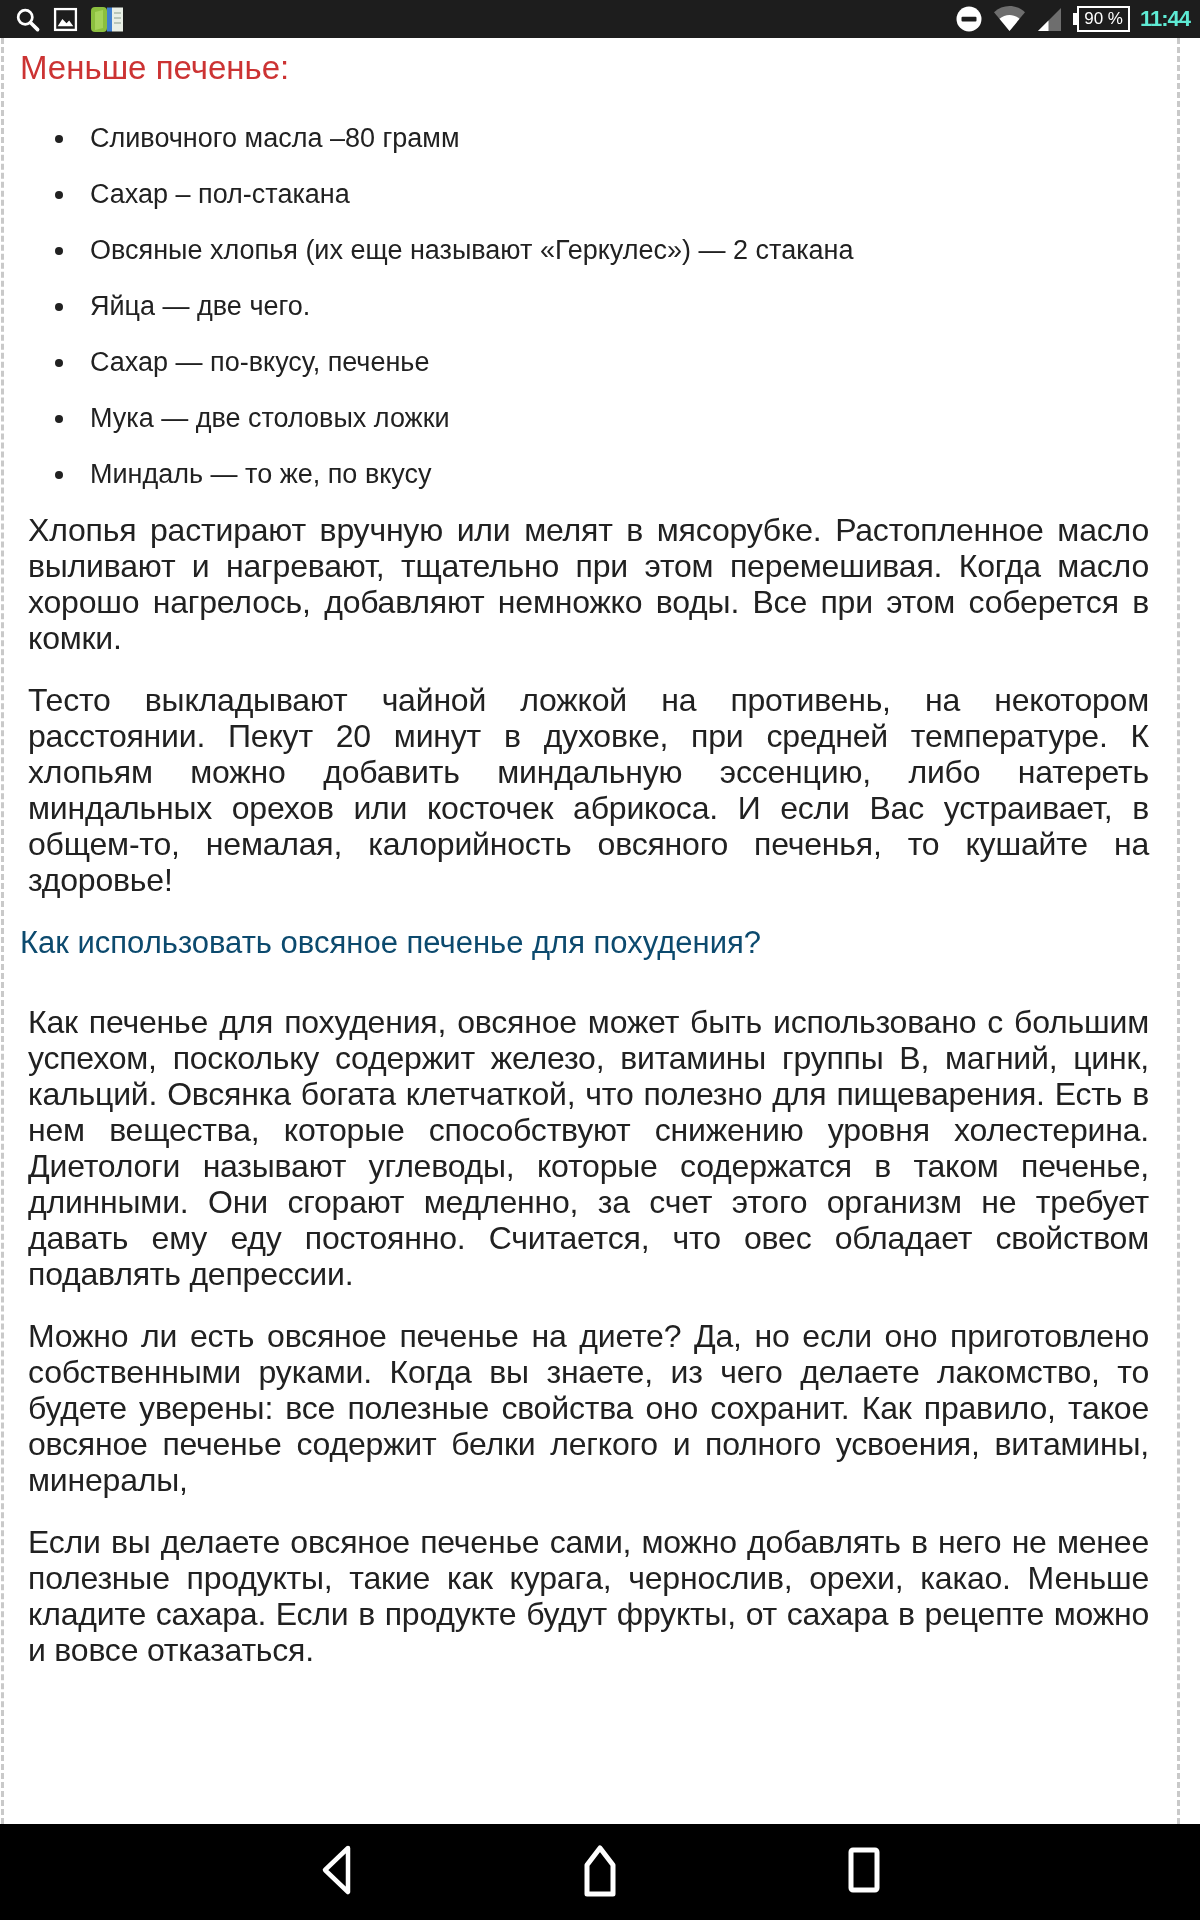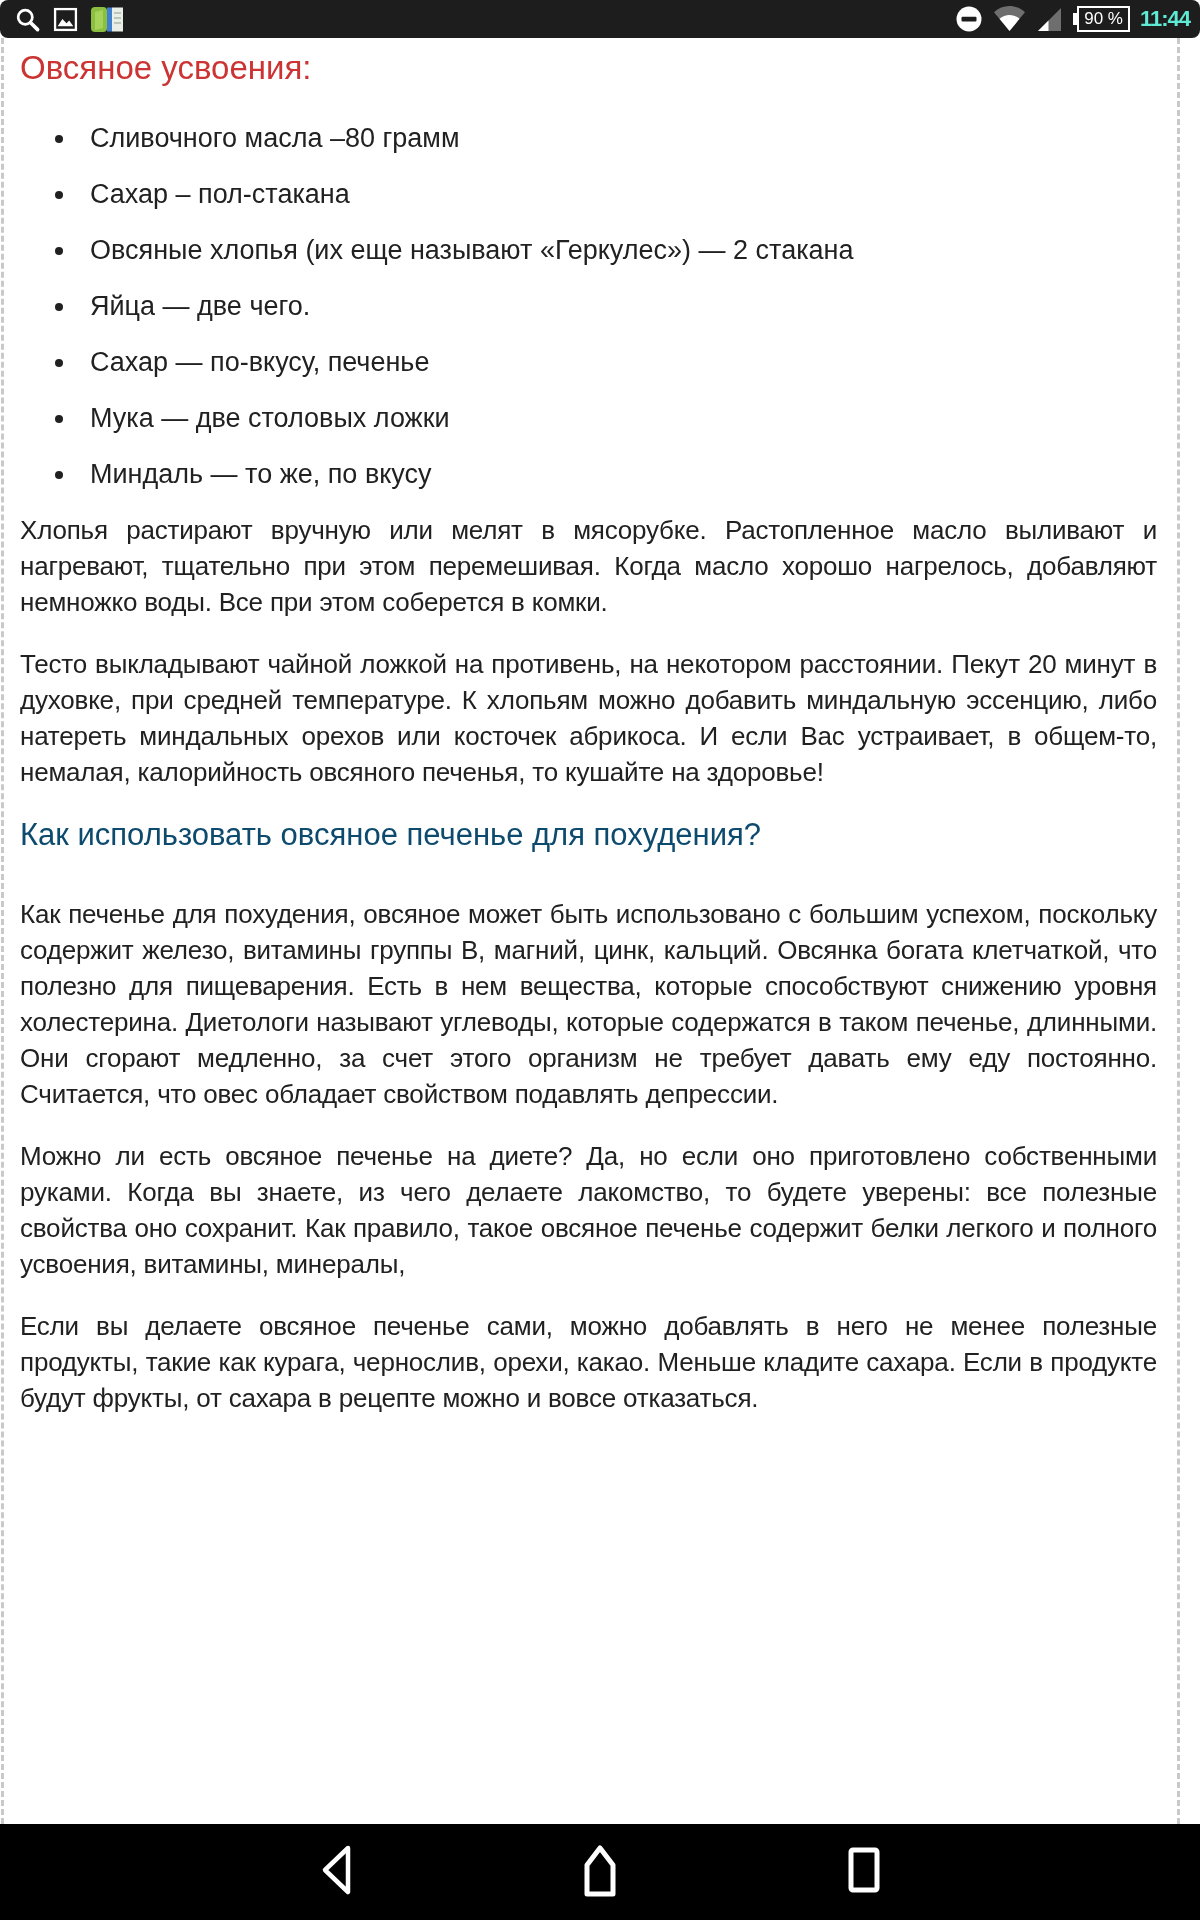--- a/index.html
+++ b/index.html
@@ -11,21 +11,20 @@
     overflow: hidden;
   }
 
   
   .status-bar {
     position: absolute; top: 0; left: 0; right: 0; height: 38px;
     background: #1d1d1d;
     display: flex; align-items: center;
     padding: 0 6px 0 14px;
     z-index: 5;
-    border-radius: 8px;
   }
   .status-left { display: flex; align-items: center; gap: 12px; }
   .status-right { margin-left: auto; display: flex; align-items: center; gap: 10px; }
   .status-icon { display: flex; align-items: center; }
   .battery { display: flex; align-items: center; }
   .battery-nub { width: 4px; height: 12px; background: #fff; }
   .battery-body {
     border: 2px solid #fff; color: #fff;
     font-size: 17px; line-height: 22px; padding: 0 5px;
     font-weight: 400; letter-spacing: 0;
@@ -50,22 +49,22 @@
     color: #cc3333; margin: 0 0 32px;
   }
   .lead { font-size: 27px; line-height: 36px; margin: 0 0 46px; }
   .ingredients {
     list-style: disc; margin: 0 0 17px; padding-left: 58px;
   }
   .ingredients li {
     font-size: 27px; line-height: 36px; margin-bottom: 20px; padding-left: 12px;
   }
   .page p.body-par {
-    font-size: 26px; line-height: 36px; text-align: justify;
-    margin: 0 0 26px; letter-spacing: -0.2px;
+    font-size: 32px; line-height: 36px; text-align: justify;
+    margin: 0 8px 26px; letter-spacing: -0.2px;
   }
   .page h2 {
     font-size: 31px; line-height: 38px; font-weight: 400;
     color: #0c4a6e; margin: 24px 0 42px;
   }
 
   
   .nav-bar {
     position: absolute; left: 0; right: 0; bottom: 0; height: 96px;
     background: #000;
@@ -125,21 +124,21 @@
     <span class="battery">
       <span class="battery-nub"></span>
       <span class="battery-body">90 %</span>
     </span>
     <span class="clock">11:44</span>
   </div>
 </header>
 
 <main class="content">
   <article class="page">
-    <h1>Овсяное усвоения:</h1>
+    <h1>Меньше печенье:</h1>
 
     <ul class="ingredients">
       <li>Сливочного масла –80 грамм</li>
       <li>Сахар – пол-стакана</li>
       <li>Овсяные хлопья (их еще называют «Геркулес») — 2 стакана</li>
       <li>Яйца — две чего.</li>
       <li>Сахар — по-вкусу, печенье</li>
       <li>Мука — две столовых ложки</li>
       <li>Миндаль — то же, по вкусу</li>
     </ul>

